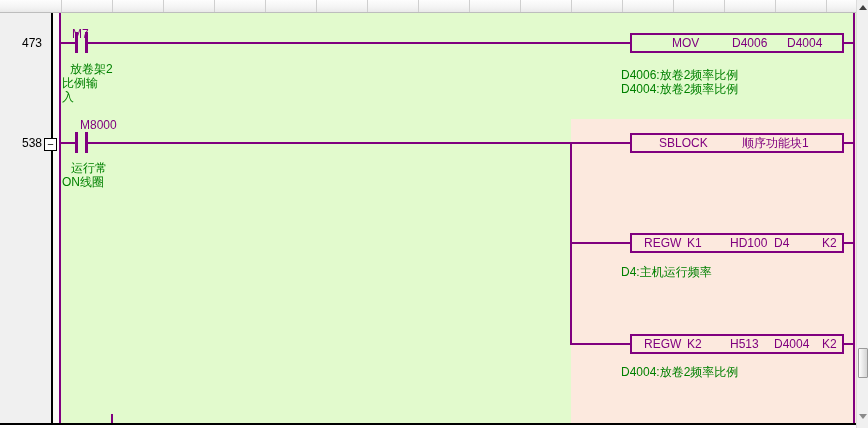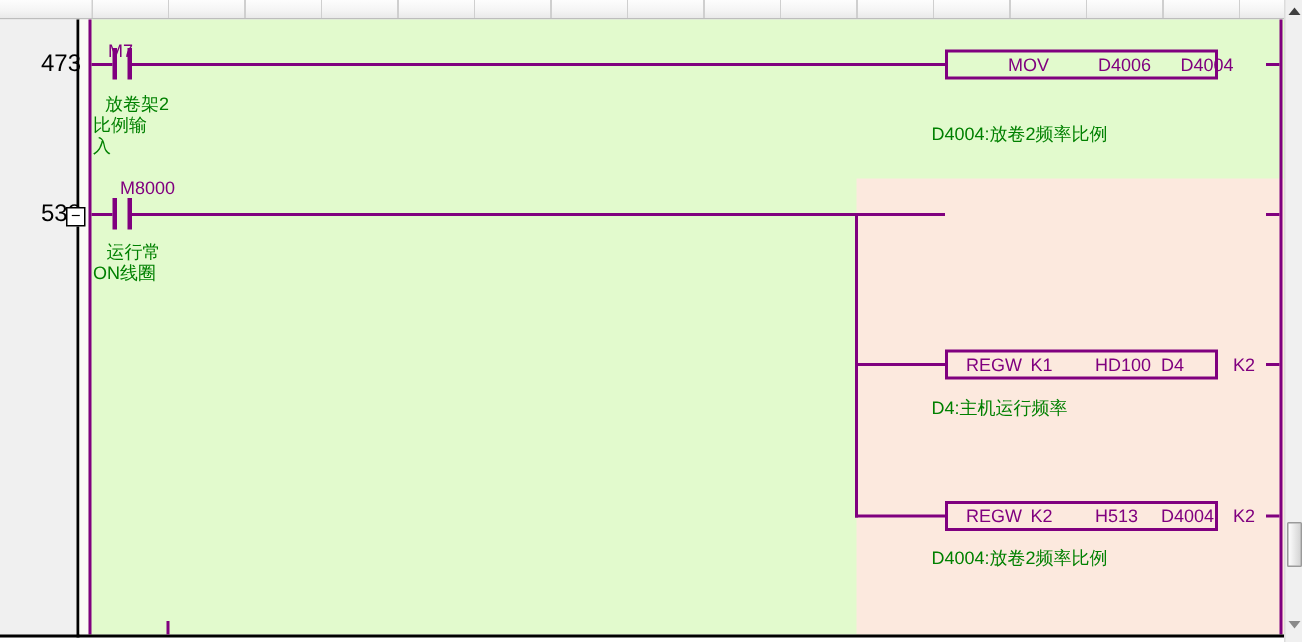--- a/index.html
+++ b/index.html
@@ -28,22 +28,22 @@
   .block-bg { position:absolute; left:571px; top:119px; width:285px; height:304px; background:#fce9de; }
   .rail { position:absolute; width:2px; background:#80007f; }
   .rail-left { left:59px; top:13px; height:410px; }
   .rail-right { left:853px; top:13px; height:410px; }
   .bottom-line { position:absolute; left:0; top:423px; width:856px; height:2px; background:#000; }
   
   .wire-h { position:absolute; height:2px; background:#80007f; }
   .wire-v { position:absolute; width:2px; background:#80007f; }
   .bar { position:absolute; width:3px; height:21px; background:#80007f; }
   .dev-label { position:absolute; color:#80007f; font-size:12px; line-height:13px; white-space:nowrap; }
-  .rung-num { position:absolute; left:12px; width:42px; text-align:right; color:#000; font-size:16px; line-height:14px; }
-  .ibox { position:absolute; width:182px; height:20px; border:2px solid #80007f; background:transparent; }
+  .rung-num { position:absolute; left:0; width:42px; text-align:right; color:#000; font-size:12px; line-height:14px; }
+  .ibox { position:absolute; width:214px; height:20px; border:2px solid #80007f; background:transparent; }
   .ibox span { position:absolute; top:2px; color:#80007f; font-size:12px; line-height:13px; white-space:nowrap; }
   .comment { position:absolute; color:#008000; font-size:12px; line-height:14px; white-space:nowrap; }
   
   .collapse {
     position:absolute; left:44px; top:138px; width:13px; height:13px;
     background:#fff; border:1px solid #000; color:#000;
     font-size:11px; line-height:10px; text-align:center;
   }
   
   .sbar { position:absolute; left:856px; top:0; width:12px; height:428px; background:#f0f0f0; border-left:1px solid #dcdcdc; }
@@ -85,34 +85,39 @@
     <span style="left:40px">MOV</span>
     <span style="left:100px">D4006</span>
     <span style="left:155px">D4004</span>
   </div>
   <div class="wire-h" style="left:844px; top:42px; width:9px"></div>
 
   <div class="comment" style="left:70px; top:62px">放卷架2</div>
   <div class="comment" style="left:62px; top:76px">比例输</div>
   <div class="comment" style="left:62px; top:90px">入</div>
 
+  <div class="comment" style="left:621px; top:68px">D4006:放卷2频率比例</div>
   <div class="comment" style="left:621px; top:82px">D4004:放卷2频率比例</div>
 
   <div class="rung-num" style="top:136px">538</div>
   <div class="collapse">−</div>
 
   <div class="dev-label" style="left:80px; top:119px">M8000</div>
   <div class="wire-h" style="left:61px; top:142px; width:14px"></div>
   <div class="bar" style="left:75px; top:132px"></div>
   <div class="bar" style="left:85px; top:132px"></div>
   <div class="wire-h" style="left:88px; top:142px; width:542px"></div>
 
   <div class="comment" style="left:71px; top:161px">运行常</div>
   <div class="comment" style="left:62px; top:175px">ON线圈</div>
 
+  <div class="ibox" style="left:630px; top:133px">
+    <span style="left:27px">SBLOCK</span>
+    <span style="left:110px">顺序功能块1</span>
+  </div>
   <div class="wire-h" style="left:844px; top:142px; width:9px"></div>
 
   <div class="wire-v" style="left:570px; top:142px; height:203px"></div>
 
   <div class="wire-h" style="left:570px; top:242px; width:60px"></div>
   <div class="ibox" style="left:630px; top:233px">
     <span style="left:12px">REGW</span>
     <span style="left:55px">K1</span>
     <span style="left:98px">HD100</span>
     <span style="left:142px">D4</span>

